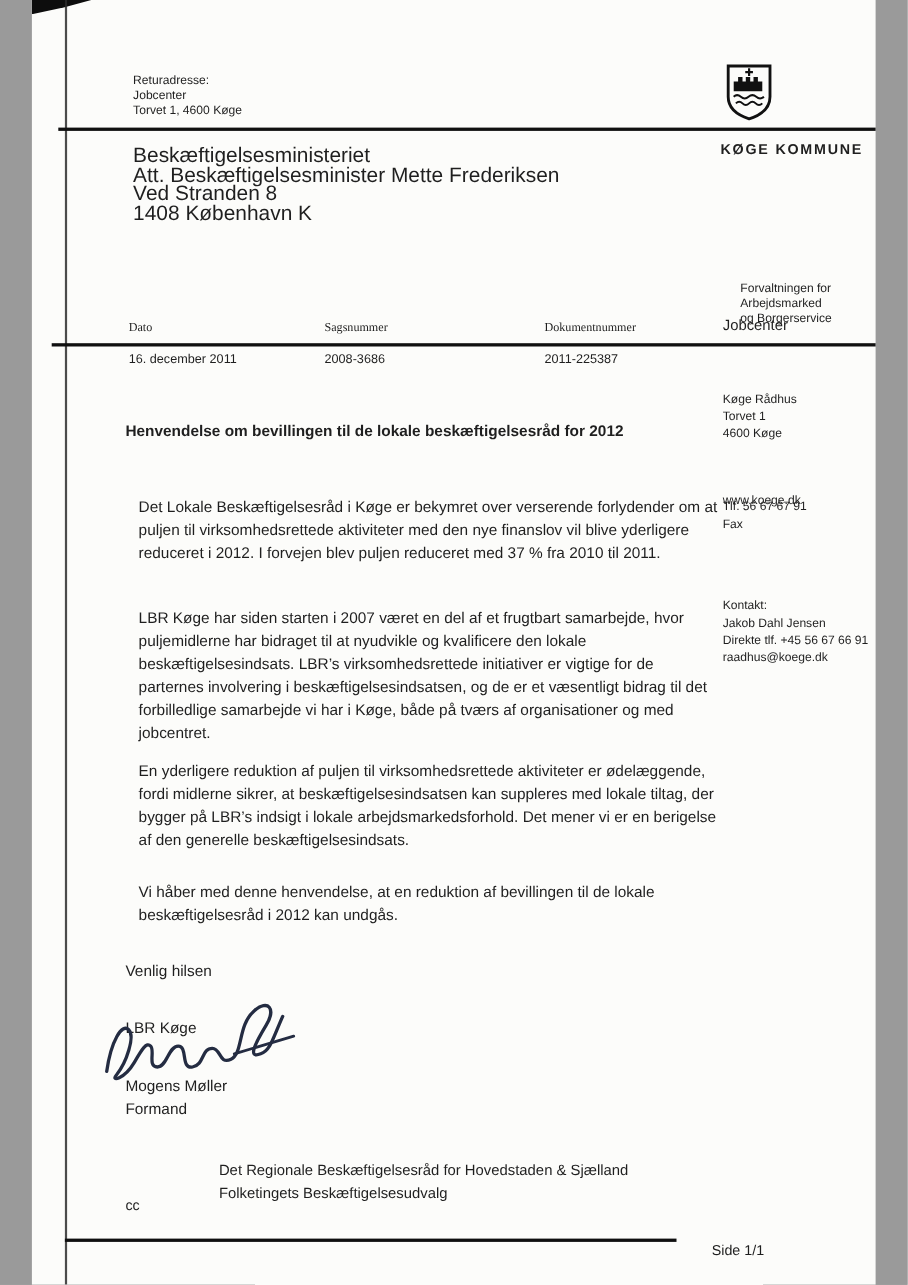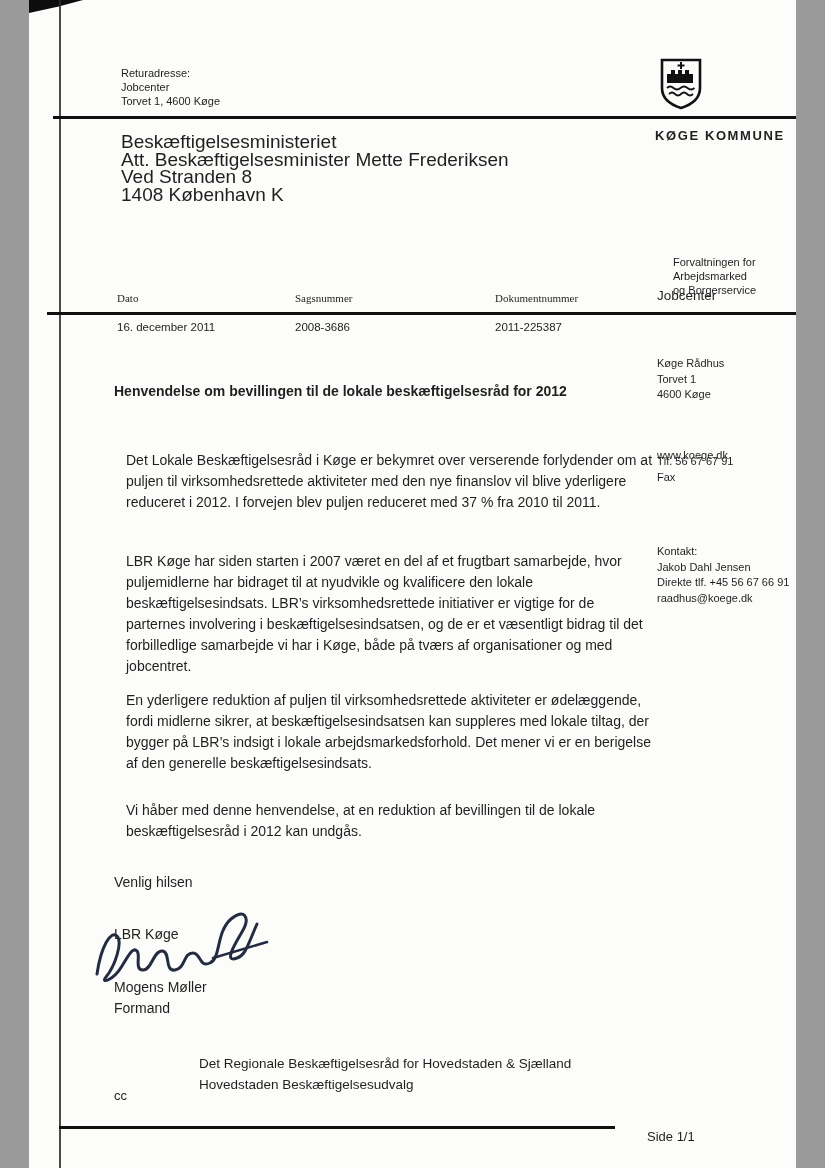--- a/index.html
+++ b/index.html
@@ -146,19 +146,19 @@
       <path d="M124 56 L178 40" fill="none" stroke="#242c42" stroke-width="2.6" stroke-linecap="round"></path>
     </svg>
   </div>
 
   <div class="abs signer-name">Mogens Møller</div>
   <div class="abs signer-title">Formand</div>
 
   <div class="abs cc-label">cc</div>
   <div class="abs cc-lines">
     <div>Det Regionale Beskæftigelsesråd for Hovedstaden &amp; Sjælland</div>
-    <div>Hovedstaden Beskæftigelsesudvalg</div>
+    <div>Folketingets Beskæftigelsesudvalg</div>
   </div>
 
   <div class="abs bottom-line"></div>
   <div class="abs side-label">Side 1/1</div>
 
 </div>
 
 </body></html>

